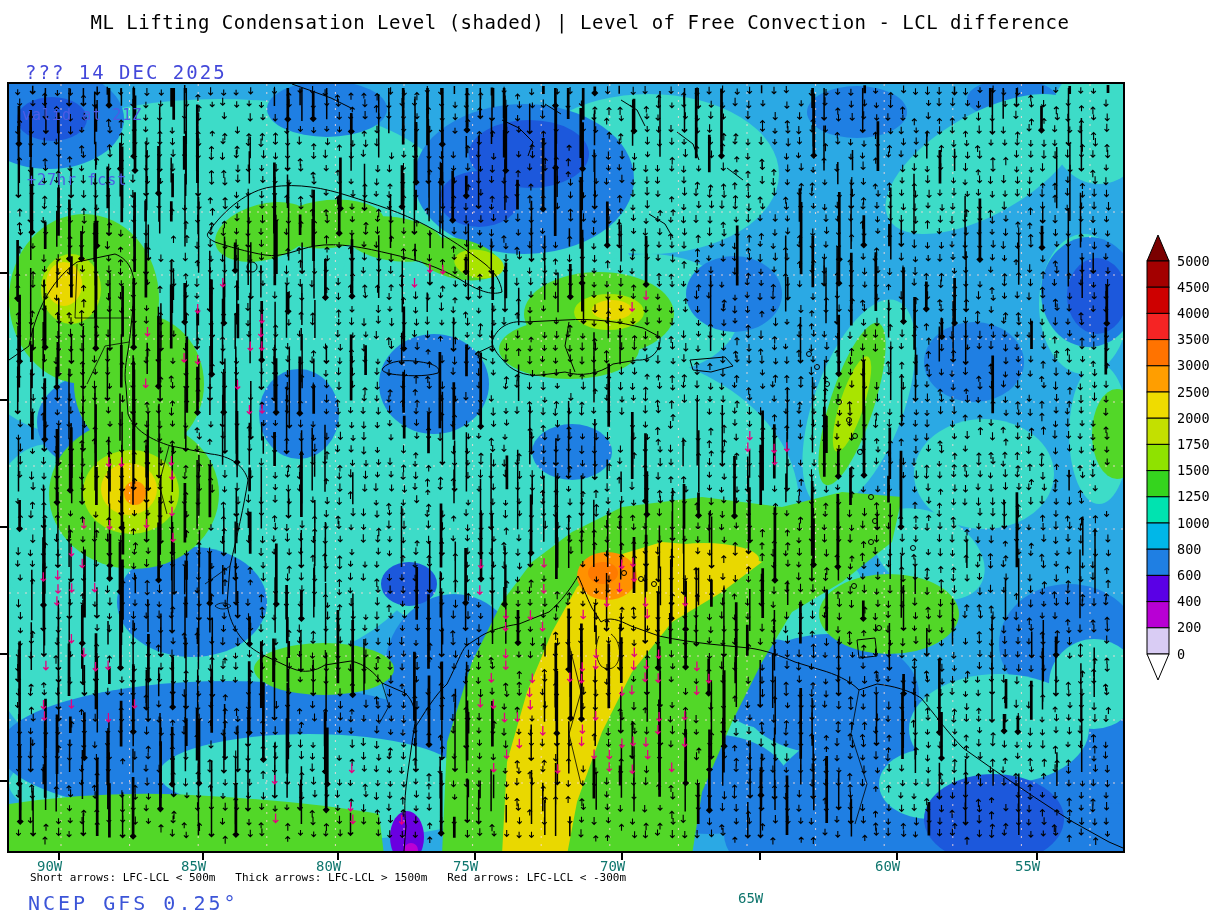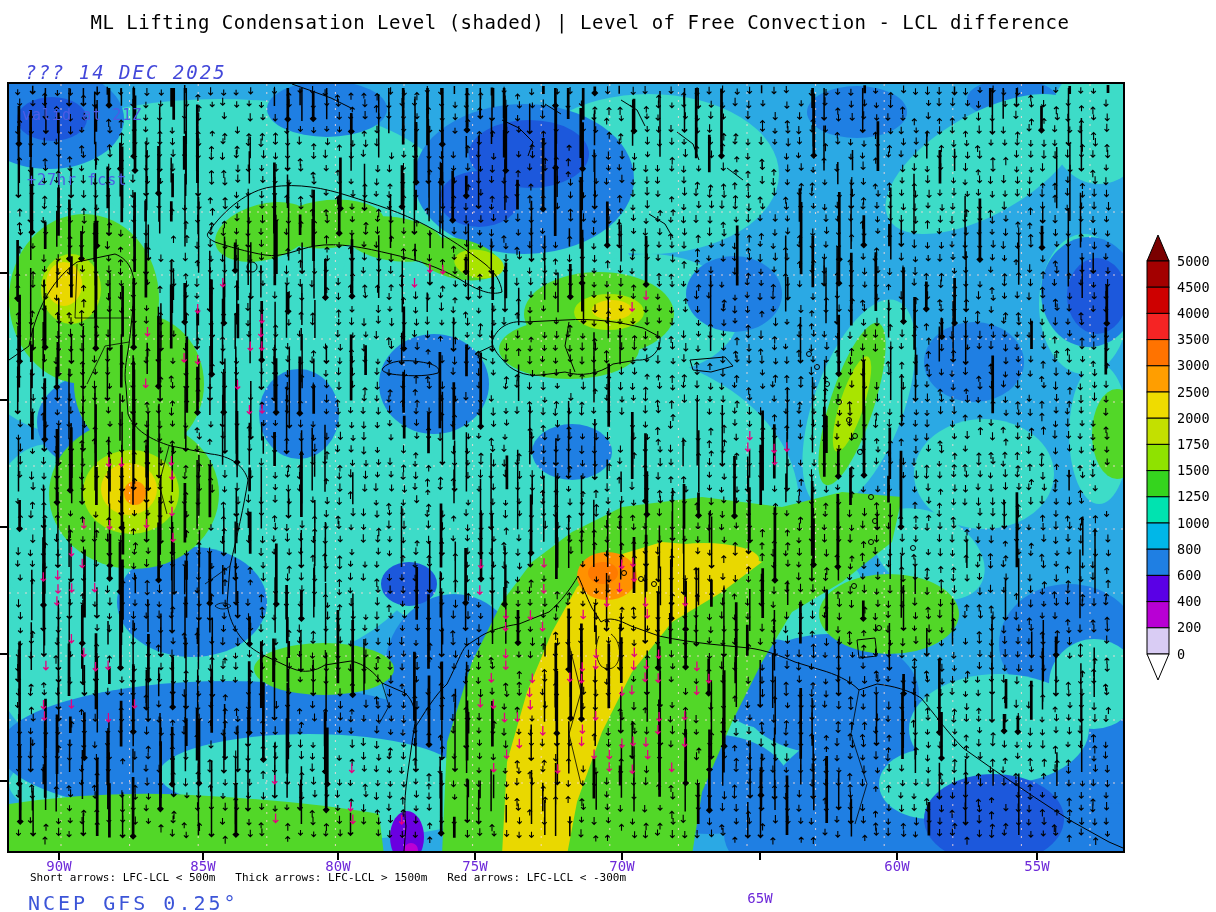--- a/index.html
+++ b/index.html
@@ -1,35 +1,35 @@
 <!DOCTYPE html>
 <html><head>
 <meta charset="utf-8">
 <style>
   html,body{margin:0;padding:0;background:#fff;}
   #page{position:relative;width:1216px;height:912px;background:#ffffff;overflow:hidden;
         font-family:"DejaVu Sans Mono","Liberation Mono",monospace;}
   #title{position:absolute;top:11px;left:0;width:1160px;text-align:center;
          font-size:19px;color:#000;letter-spacing:0.5px;white-space:pre;}
   #date-label{position:absolute;left:25px;top:61px;font-size:19px;letter-spacing:2px;
-         color:#4348da;white-space:pre;font-style:italic;}
+         color:#4348da;white-space:pre;}
   #map-frame{position:absolute;left:7px;top:82px;width:1118px;height:771px;
          box-sizing:border-box;border:2px solid #000;background:#2BA9E4;}
   #map-frame svg{display:block;}
   .map-overlay-label{position:absolute;color:#4c5ce4;font-size:15px;letter-spacing:1px;
          z-index:12;white-space:pre;}
   #valid-label{left:22px;top:106px;}
   #fcst-label{left:27px;top:140px;margin-top:31px;}
   #watermark-box{position:absolute;left:908px;top:105px;width:250px;height:36px;
          box-sizing:border-box;border:3px solid #000;background:#fff;z-index:14;
          display:flex;align-items:center;justify-content:center;}
   #watermark-box span{font-size:19px;font-weight:bold;color:#3B49E8;letter-spacing:0.5px;}
   #colorbar{position:absolute;left:1143px;top:232px;z-index:5;}
-  .xtick-label{position:absolute;top:858px;width:44px;margin-left:-22px;text-align:center;
-         font-size:14px;color:#6d28d9;z-index:3;}
+  .xtick-label{position:absolute;top:858px;width:44px;margin-left:-22px;text-align:left;
+         font-size:14px;color:#0f766e;z-index:3;}
   #footnote1{position:absolute;left:46px;top:854px;font-size:12px;color:#000;
          white-space:pre;z-index:4;}
   #footnote2{position:absolute;left:30px;top:871px;font-size:11px;color:#000;
          white-space:pre;z-index:4;}
   #model-label{position:absolute;left:28px;top:891px;font-size:20px;color:#3C55D8;
          letter-spacing:3px;white-space:pre;}
   .tick{position:absolute;background:#000;z-index:2;}
 </style>
 </head>
 <body>

